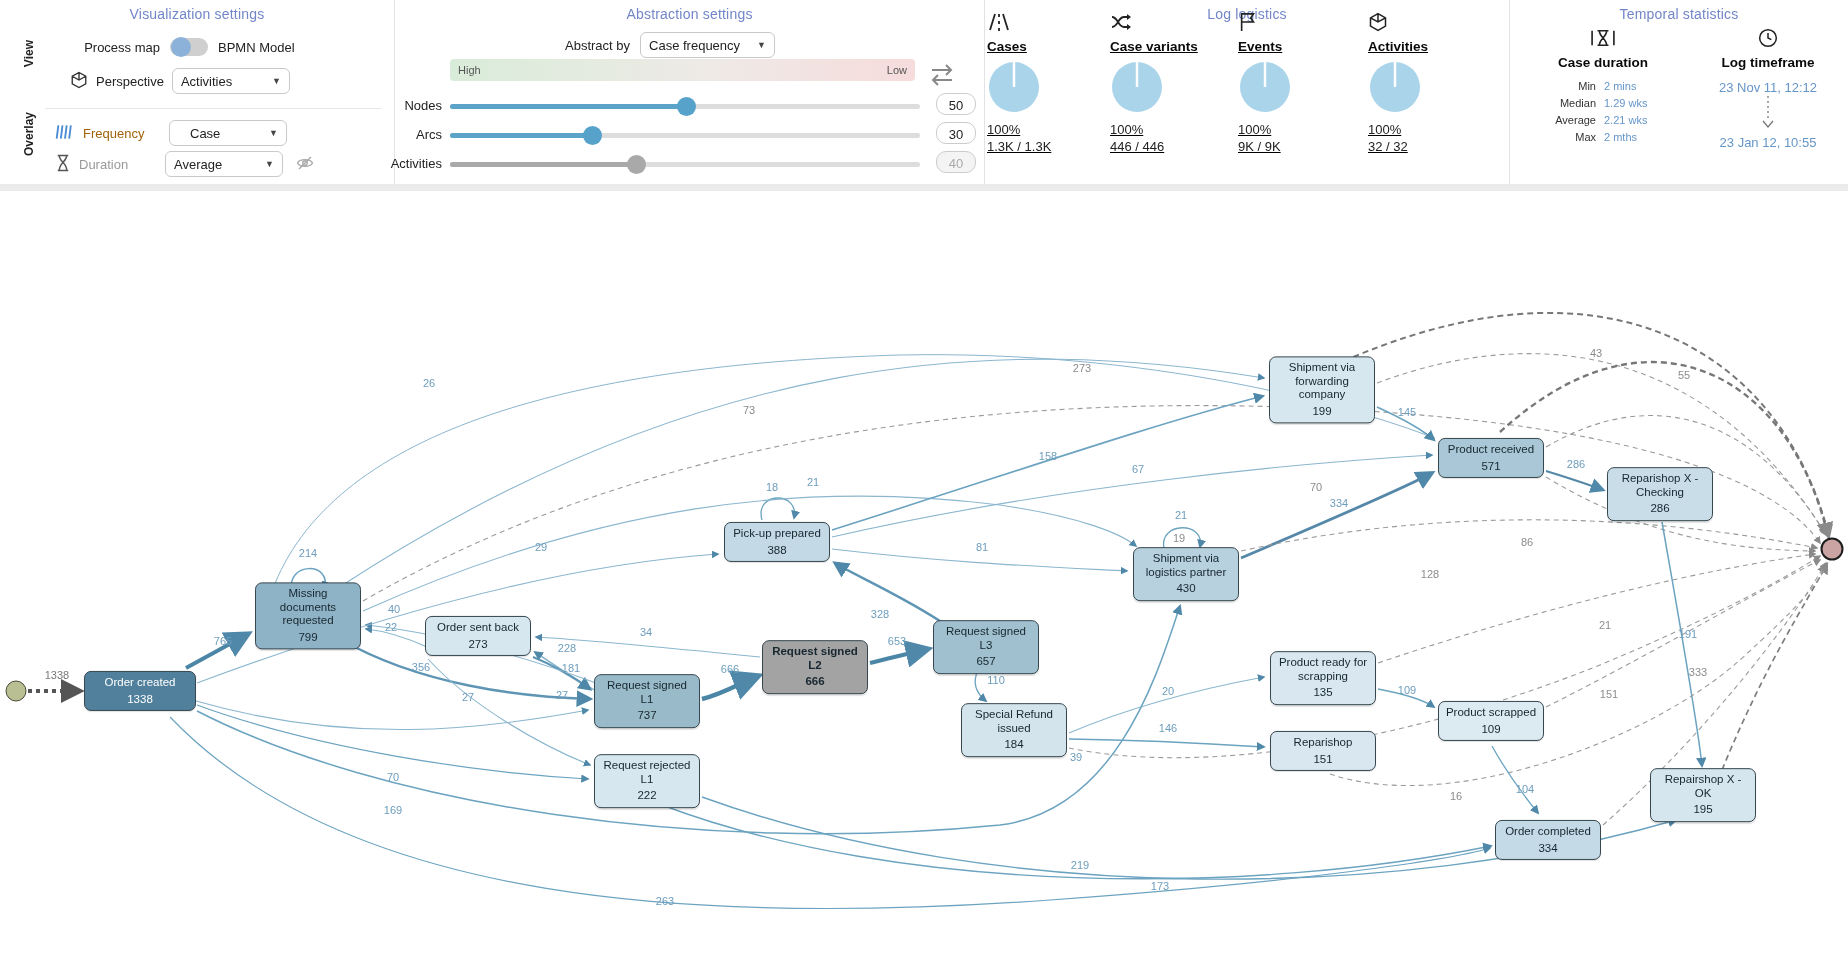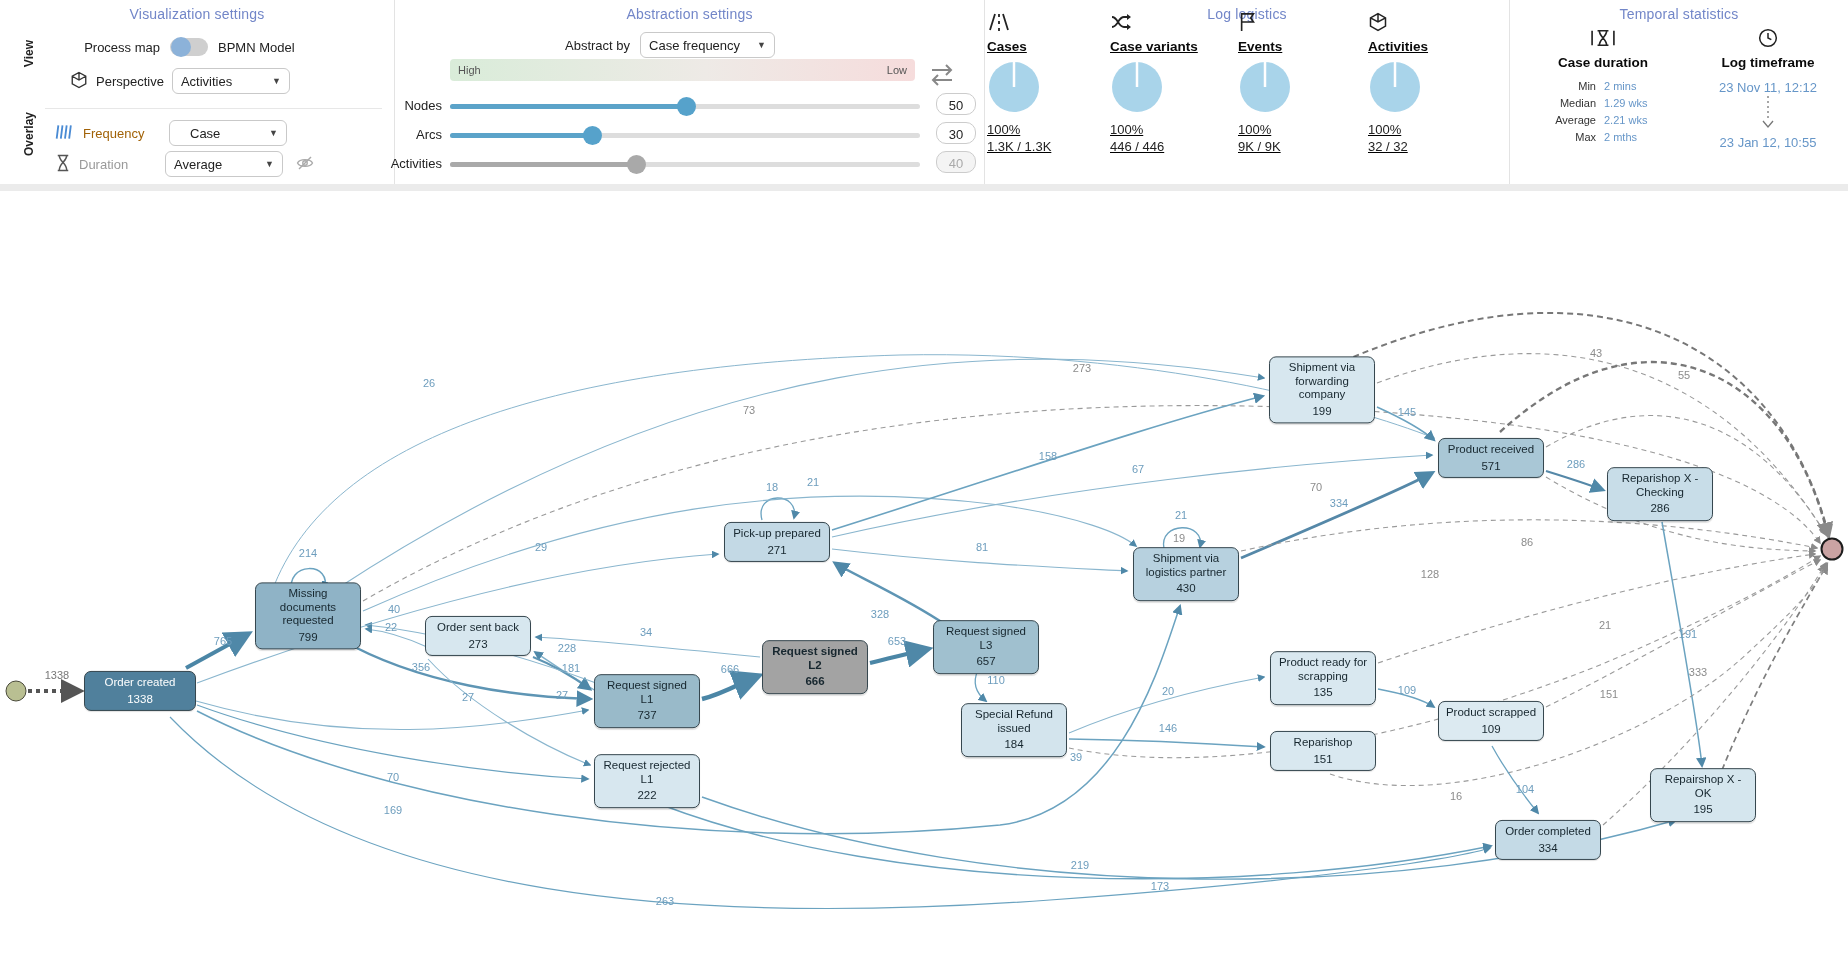--- a/index.html
+++ b/index.html
@@ -195,21 +195,21 @@
 <div class="node" style="left:986px; top:647px; background:#a0c0cf;">
       <div>Request signed L3</div>
       <div class="cnt">657</div>
     </div>
 <div class="node" style="left:1014px; top:730px; background:#d3e4ed;">
       <div>Special Refund issued</div>
       <div class="cnt">184</div>
     </div>
 <div class="node" style="left:777px; top:542px; background:#c3d9e5;">
       <div>Pick-up prepared</div>
-      <div class="cnt">271</div>
+      <div class="cnt">388</div>
     </div>
 <div class="node" style="left:1186px; top:574px; background:#b7d1df;">
       <div>Shipment via logistics partner</div>
       <div class="cnt">430</div>
     </div>
 <div class="node" style="left:1322px; top:390px; background:#d7e7ef;">
       <div>Shipment via forwarding company</div>
       <div class="cnt">199</div>
     </div>
 <div class="node" style="left:1491px; top:458px; background:#a9c7d6;">

